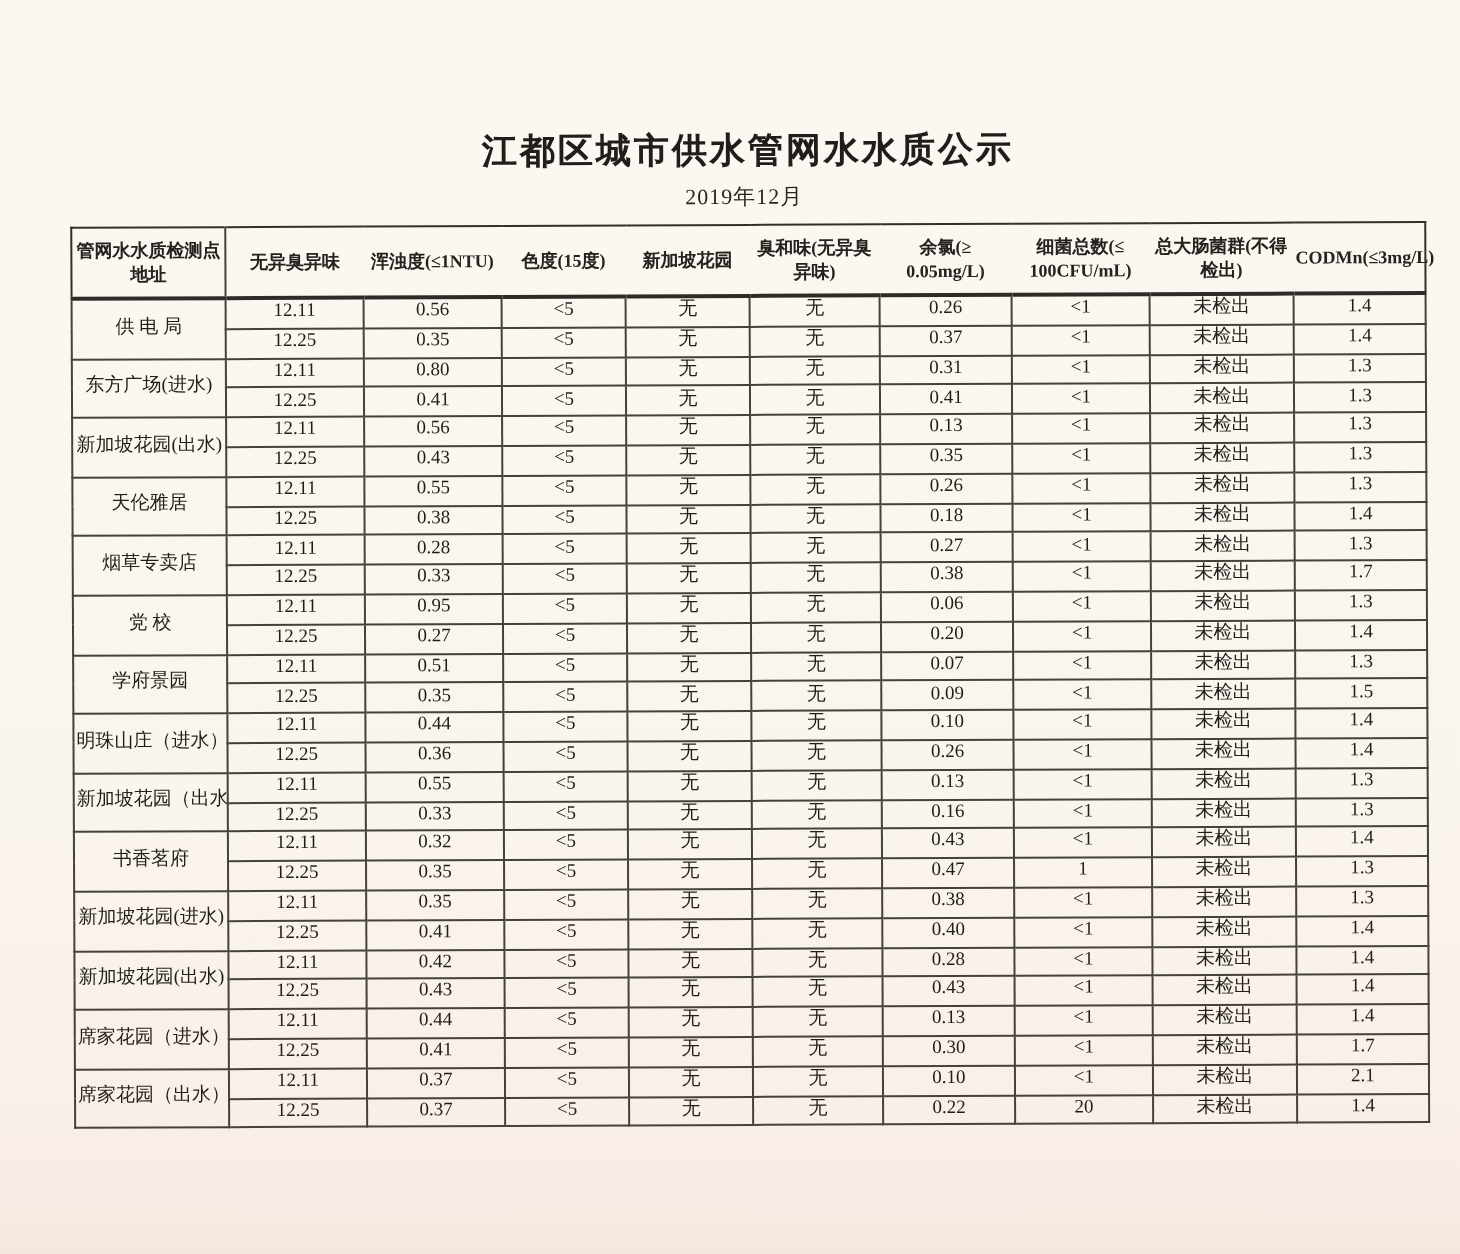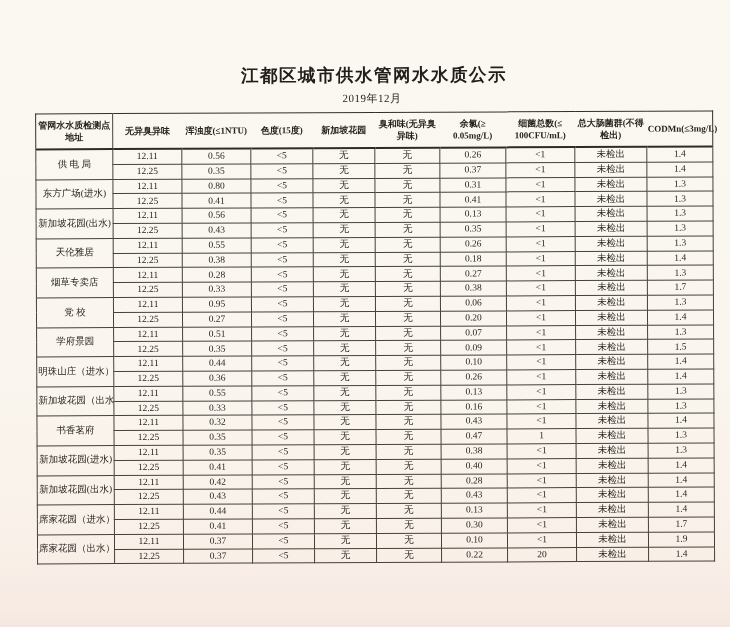--- a/index.html
+++ b/index.html
@@ -390,21 +390,21 @@
         <tr class="group-start">
           <td rowspan="2" class="loc">席家花园（出水）</td>
           <td>12.11</td>
           <td>0.37</td>
           <td>&lt;5</td>
           <td>无</td>
           <td>无</td>
           <td>0.10</td>
           <td>&lt;1</td>
           <td>未检出</td>
-          <td>1.9</td>
+          <td>2.1</td>
         </tr>
         <tr>
           <td>12.25</td>
           <td>0.37</td>
           <td>&lt;5</td>
           <td>无</td>
           <td>无</td>
           <td>0.22</td>
           <td>20</td>
           <td>未检出</td>

